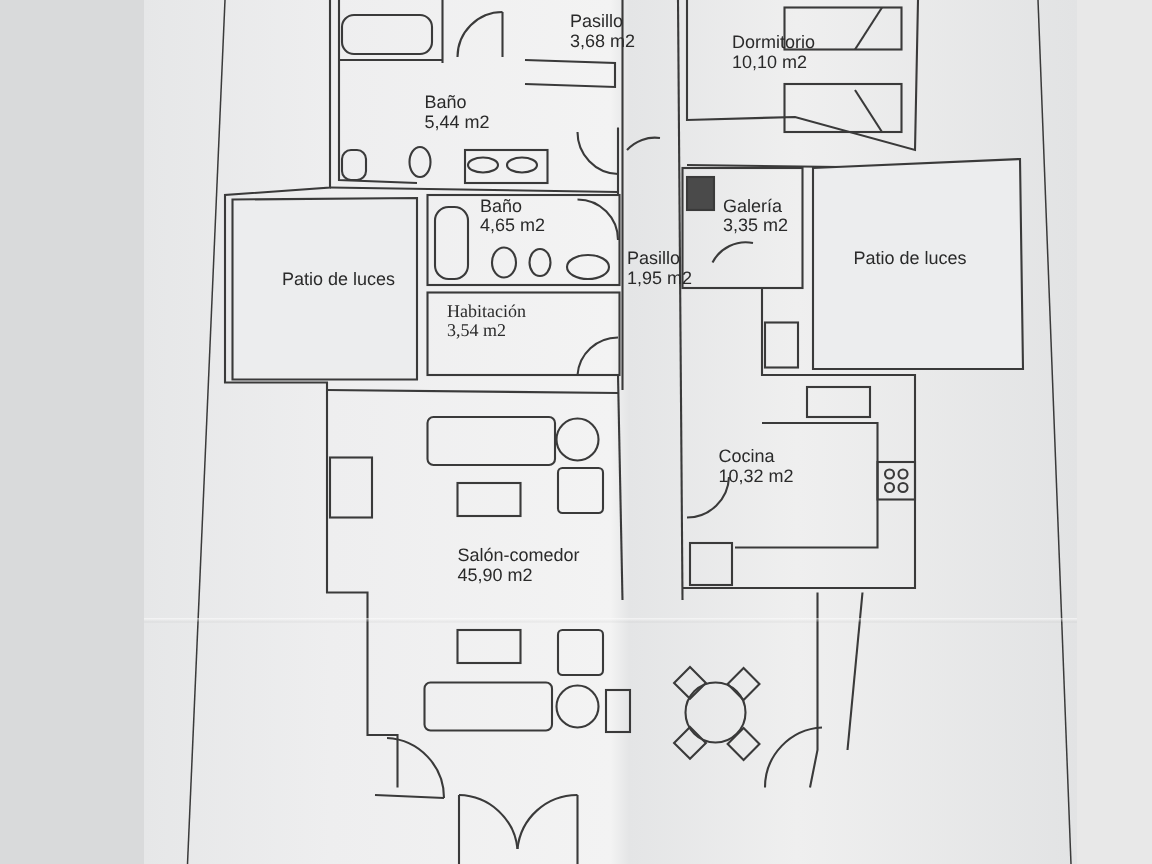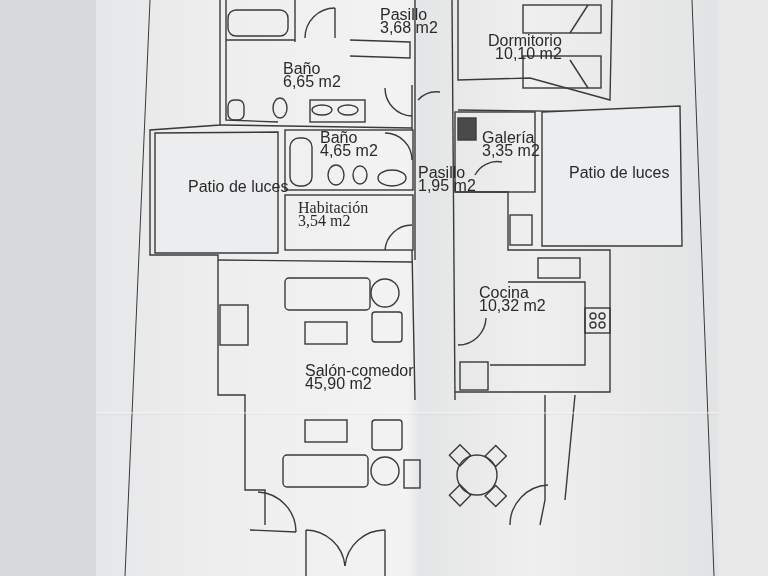--- a/index.html
+++ b/index.html
@@ -11,21 +11,21 @@
   .paper {
     position: absolute; left: 96px; top: 0; width: 622px; height: 576px;
     background: linear-gradient(90deg, #e6e7e8 0%, #eeeeef 20%, #f3f3f3 50%, #e4e5e6 52%, #efefef 70%, #e2e3e4 100%);
   }
   .bg-right {
     position: absolute; left: 718px; top: 0; width: 50px; height: 576px;
     background: #e8e8e8;
   }
   .plan { position: absolute; left: 0; top: 0; }
   .label {
-    position: absolute; font-size: 16px; color: #2a2a2a; line-height: 13px;
+    position: absolute; font-size: 12px; color: #2a2a2a; line-height: 13px;
     white-space: nowrap;
   }
   .fold-h {
     position: absolute; left: 96px; width: 622px; top: 412px; height: 3px;
     background: linear-gradient(180deg, rgba(255,255,255,0.6), rgba(0,0,0,0.05));
   }
 </style>
 </head>
 <body>
 
@@ -125,27 +125,27 @@
   <path d="M548,485 A40,40 0 0 0 510,525"></path>
   <polyline points="575,395 565,500"></polyline>
 </svg>
 
 <div class="fold-h"></div>
 
 <div class="label" style="left:380px;top:8px;">
   <div>Pasillo</div>
     <div>3,68 m2</div>
 </div>
-<div class="label" style="left:488px;top:34px;text-align:right;">
+<div class="label" style="left:488px;top:22px;">
   <div>Dormitorio</div>
     <div>10,10 m2</div>
 </div>
 <div class="label" style="left:283px;top:62px;">
   <div>Baño</div>
-    <div>6,65 m2</div>
+    <div>5,44 m2</div>
 </div>
 <div class="label" style="left:320px;top:131px;">
   <div>Baño</div>
     <div>4,65 m2</div>
 </div>
 <div class="label" style="left:482px;top:131px;">
   <div>Galería</div>
     <div>3,35 m2</div>
 </div>
 <div class="label" style="left:418px;top:166px;">
@@ -155,20 +155,20 @@
 <div class="label" style="left:188px;top:180px;">
   <div>Patio de luces</div>
 </div>
 <div class="label" style="left:569px;top:166px;">
   <div>Patio de luces</div>
 </div>
 <div class="label" style="left:298px;top:201px;font-family:Liberation Serif, serif;">
   <div>Habitación</div>
     <div>3,54 m2</div>
 </div>
-<div class="label" style="left:479px;top:286px;">
+<div class="label" style="left:479px;top:298px;">
   <div>Cocina</div>
     <div>10,32 m2</div>
 </div>
 <div class="label" style="left:305px;top:364px;">
   <div>Salón-comedor</div>
     <div>45,90 m2</div>
 </div>
 
 </body></html>

